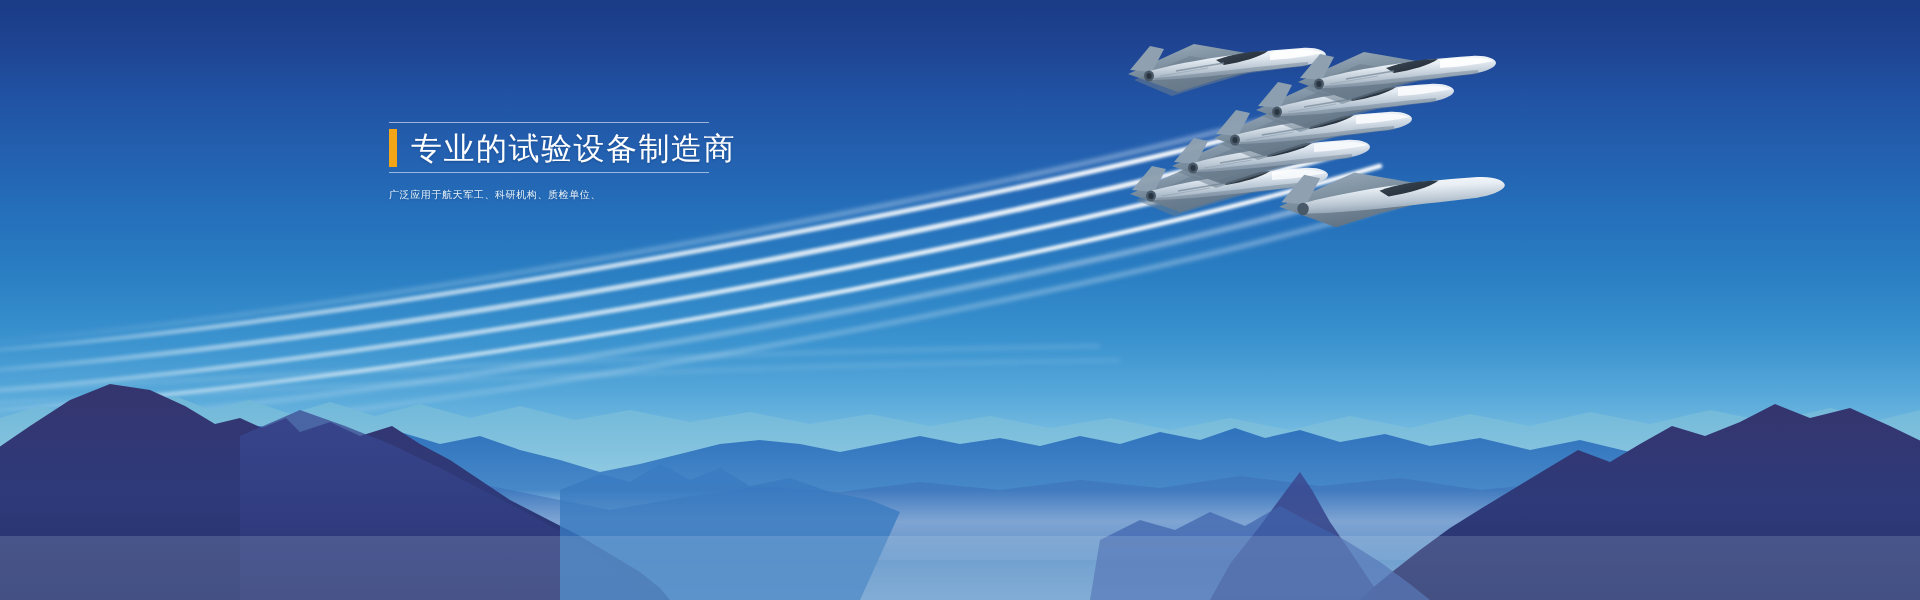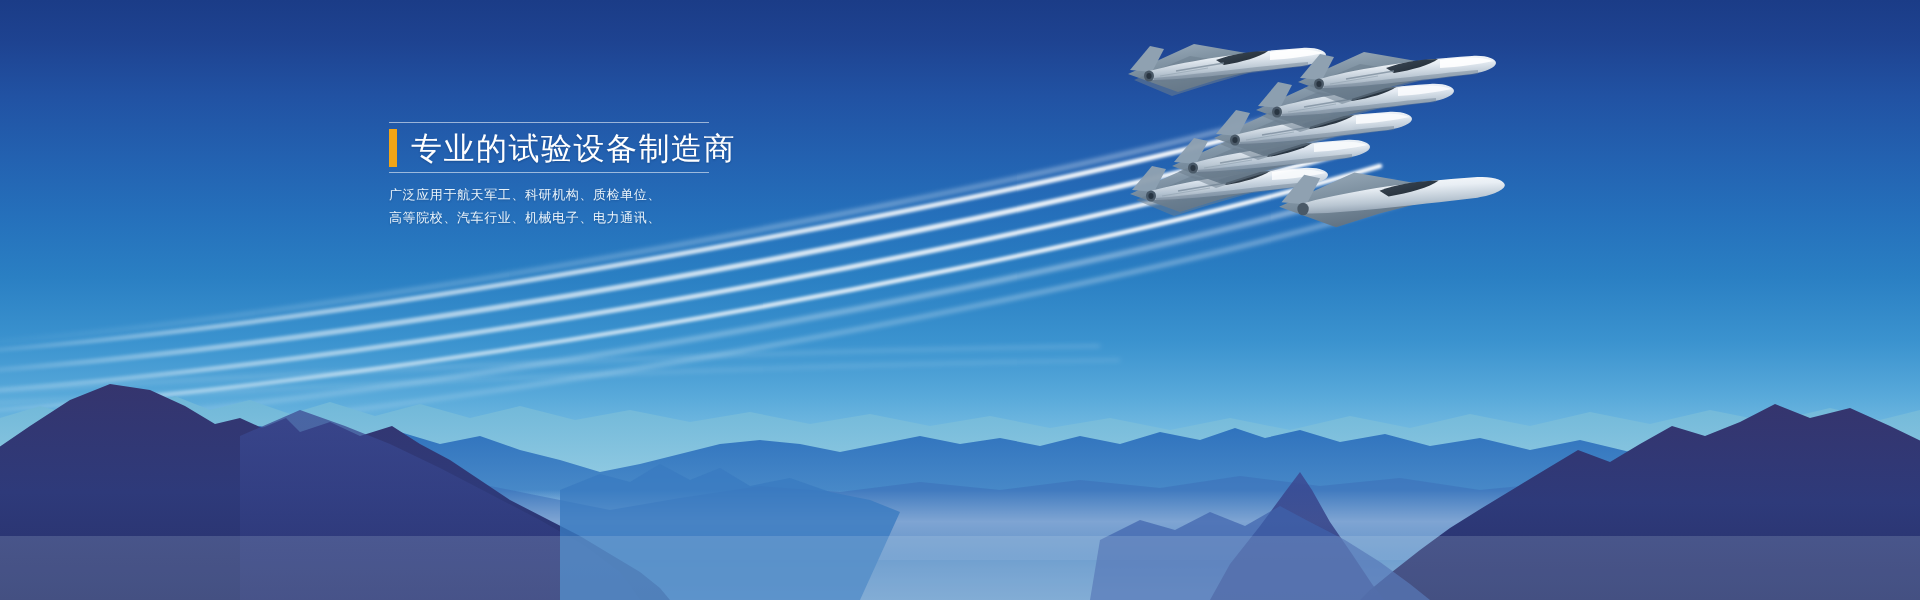--- a/index.html
+++ b/index.html
@@ -45,21 +45,21 @@
     width:8px;height:38px;background:#f2a516;
     margin-right:14px;flex:none;border-radius:0;
   }
   .headline{
     color:#ffffff;font-size:31px;line-height:38px;
     letter-spacing:1.5px;font-weight:400;white-space:nowrap;
     text-shadow:0 1px 2px rgba(10,40,90,.35);
   }
   .body{
     padding-top:11px;
-    color:#eaf4fb;font-size:13px;line-height:22.5px;
+    color:#eaf4fb;font-size:10px;line-height:22.5px;
     letter-spacing:.6px;font-weight:400;
     text-shadow:0 1px 2px rgba(10,40,90,.3);
   }
   .body div{white-space:nowrap;}
 </style>
 </head>
 <body>
 
 <div id="stage">
 
@@ -262,18 +262,17 @@
 
     <div class="headline-row">
       <span class="accent"></span>
       <span class="headline">专业的试验设备制造商</span>
     </div>
 
     <div class="rule bottom"></div>
 
     <div class="body">
       <div>广泛应用于航天军工、科研机构、质检单位、</div>
-      <div>高等院校、汽车行业、机械电子、电力通讯、</div>
     </div>
 
   </div>
 
 </div>
 
 </body></html>

